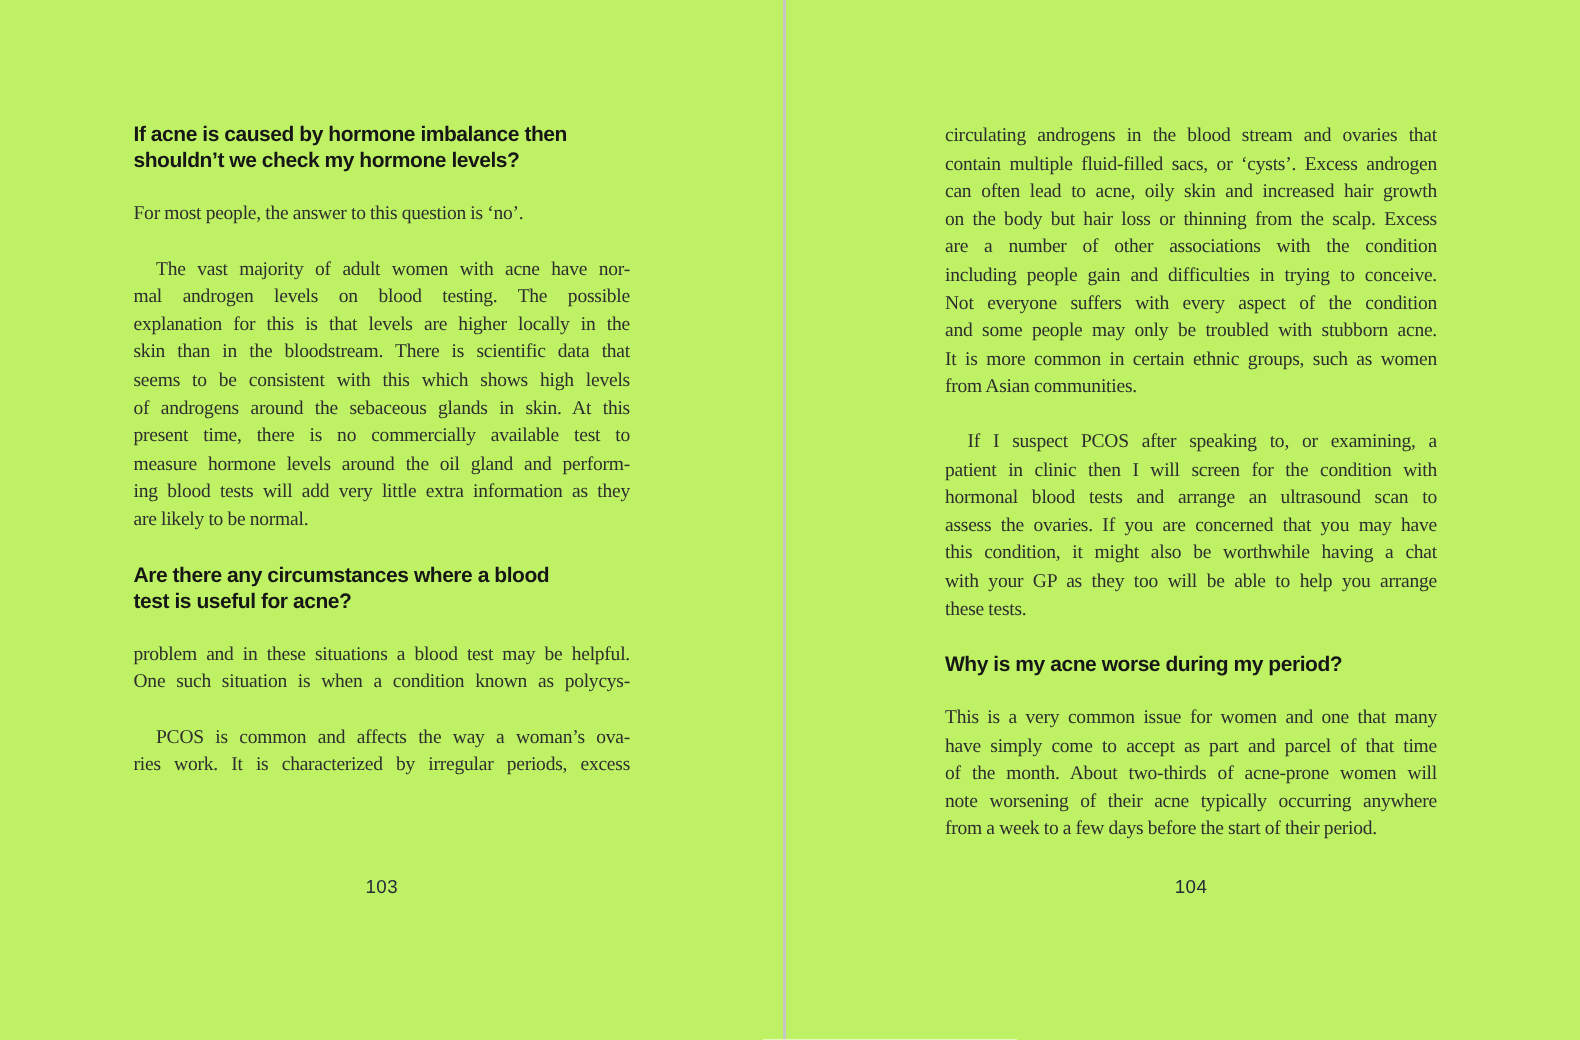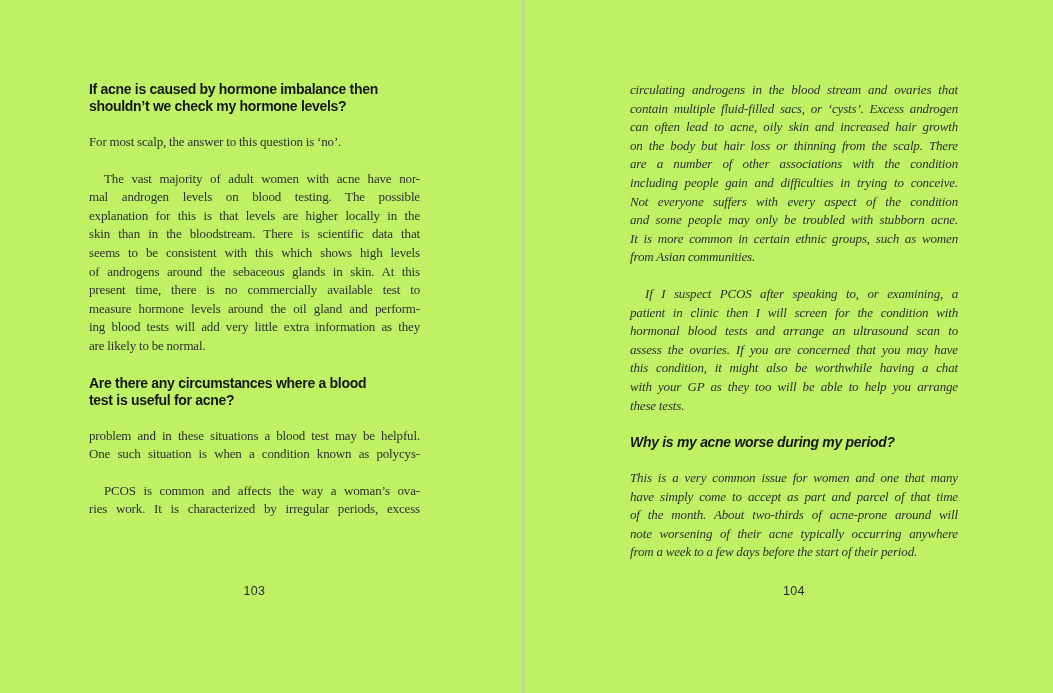--- a/index.html
+++ b/index.html
@@ -17,21 +17,21 @@
     top: 0;
     width: 2px;
     height: 693px;
     background: #c6c6c6;
   }
   .page-body {
     position: absolute;
     top: 81px;
   }
   #left-body  { left: 89px;  width: 331px; }
-  #right-body { left: 630px; width: 328px; font-style: italic; }
+  #right-body { left: 630px; width: 328px; }
 
   .block { margin: 0; }
   .block + .block { margin-top: 18px; }
   .block.heading { margin-top: 19px; }
   .block.heading:first-child { margin-top: 0; }
 
   .block.para .line {
     font-size: 13px;
     line-height: 18.6px;
     color: #2e2e2e;
@@ -72,21 +72,21 @@
 
 <div id="spread">
   <div id="divider"></div>
 
   <div id="left-body" class="page-body">
       <div class="block heading">
         <div class="line flush">If acne is caused by hormone imbalance then</div>
         <div class="line flush">shouldn’t we check my hormone levels?</div>
       </div>
       <div class="block para">
-        <div class="line flush">For most scalp, the answer to this question is ‘no’.</div>
+        <div class="line flush">For most people, the answer to this question is ‘no’.</div>
       </div>
       <div class="block para">
         <div class="line indent">The vast majority of adult women with acne have nor-</div>
         <div class="line">mal androgen levels on blood testing. The possible</div>
         <div class="line">explanation for this is that levels are higher locally in the</div>
         <div class="line">skin than in the bloodstream. There is scientific data that</div>
         <div class="line">seems to be consistent with this which shows high levels</div>
         <div class="line">of androgens around the sebaceous glands in skin. At this</div>
         <div class="line">present time, there is no commercially available test to</div>
         <div class="line">measure hormone levels around the oil gland and perform-</div>
@@ -105,21 +105,21 @@
         <div class="line indent">PCOS is common and affects the way a woman’s ova-</div>
         <div class="line">ries work. It is characterized by irregular periods, excess</div>
       </div>
     </div>
 
   <div id="right-body" class="page-body">
       <div class="block para">
         <div class="line">circulating androgens in the blood stream and ovaries that</div>
         <div class="line">contain multiple fluid-filled sacs, or ‘cysts’. Excess androgen</div>
         <div class="line">can often lead to acne, oily skin and increased hair growth</div>
-        <div class="line">on the body but hair loss or thinning from the scalp. There</div>
+        <div class="line">on the body but hair loss or thinning from the scalp. Excess</div>
         <div class="line">are a number of other associations with the condition</div>
         <div class="line">including people gain and difficulties in trying to conceive.</div>
         <div class="line">Not everyone suffers with every aspect of the condition</div>
         <div class="line">and some people may only be troubled with stubborn acne.</div>
         <div class="line">It is more common in certain ethnic groups, such as women</div>
         <div class="line flush">from Asian communities.</div>
       </div>
       <div class="block para">
         <div class="line indent">If I suspect PCOS after speaking to, or examining, a</div>
         <div class="line">patient in clinic then I will screen for the condition with</div>
@@ -128,21 +128,21 @@
         <div class="line">this condition, it might also be worthwhile having a chat</div>
         <div class="line">with your GP as they too will be able to help you arrange</div>
         <div class="line flush">these tests.</div>
       </div>
       <div class="block heading">
         <div class="line flush">Why is my acne worse during my period?</div>
       </div>
       <div class="block para">
         <div class="line">This is a very common issue for women and one that many</div>
         <div class="line">have simply come to accept as part and parcel of that time</div>
-        <div class="line">of the month. About two-thirds of acne-prone around will</div>
+        <div class="line">of the month. About two-thirds of acne-prone women will</div>
         <div class="line">note worsening of their acne typically occurring anywhere</div>
         <div class="line flush">from a week to a few days before the start of their period.</div>
       </div>
     </div>
 
   <div id="left-number" class="page-number">103</div>
 
   <div id="right-number" class="page-number">104</div>
 </div>
 

